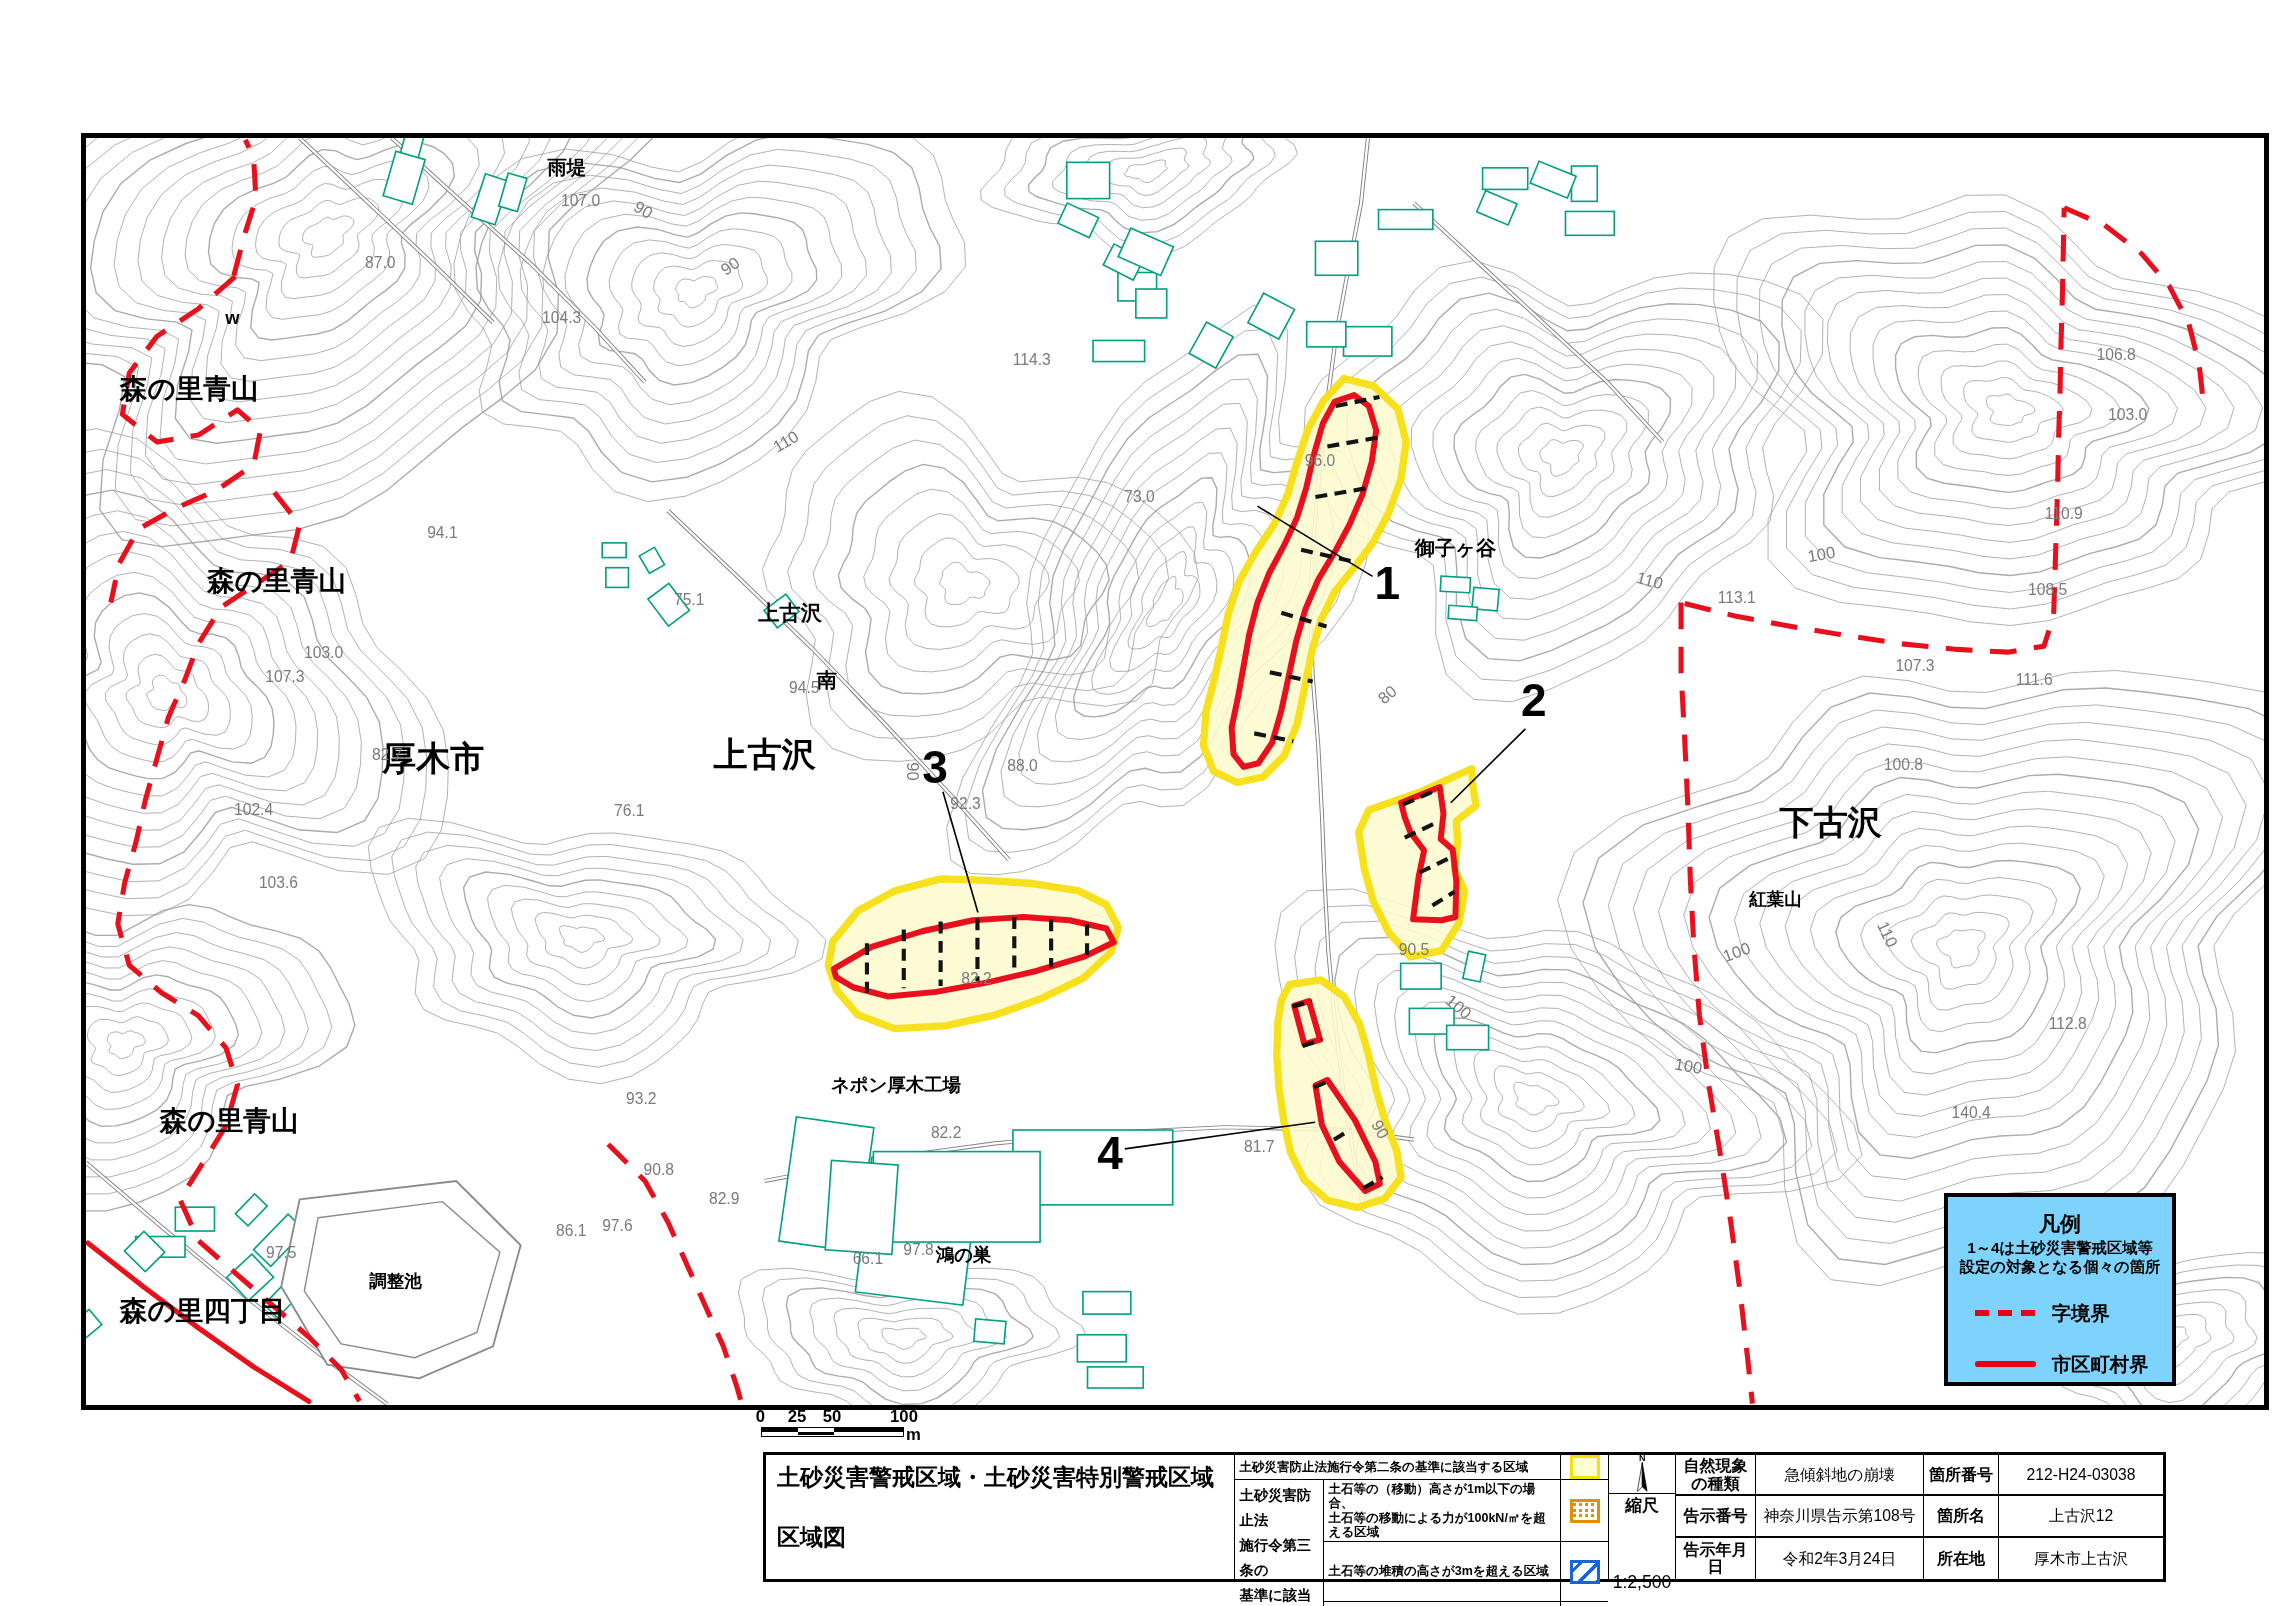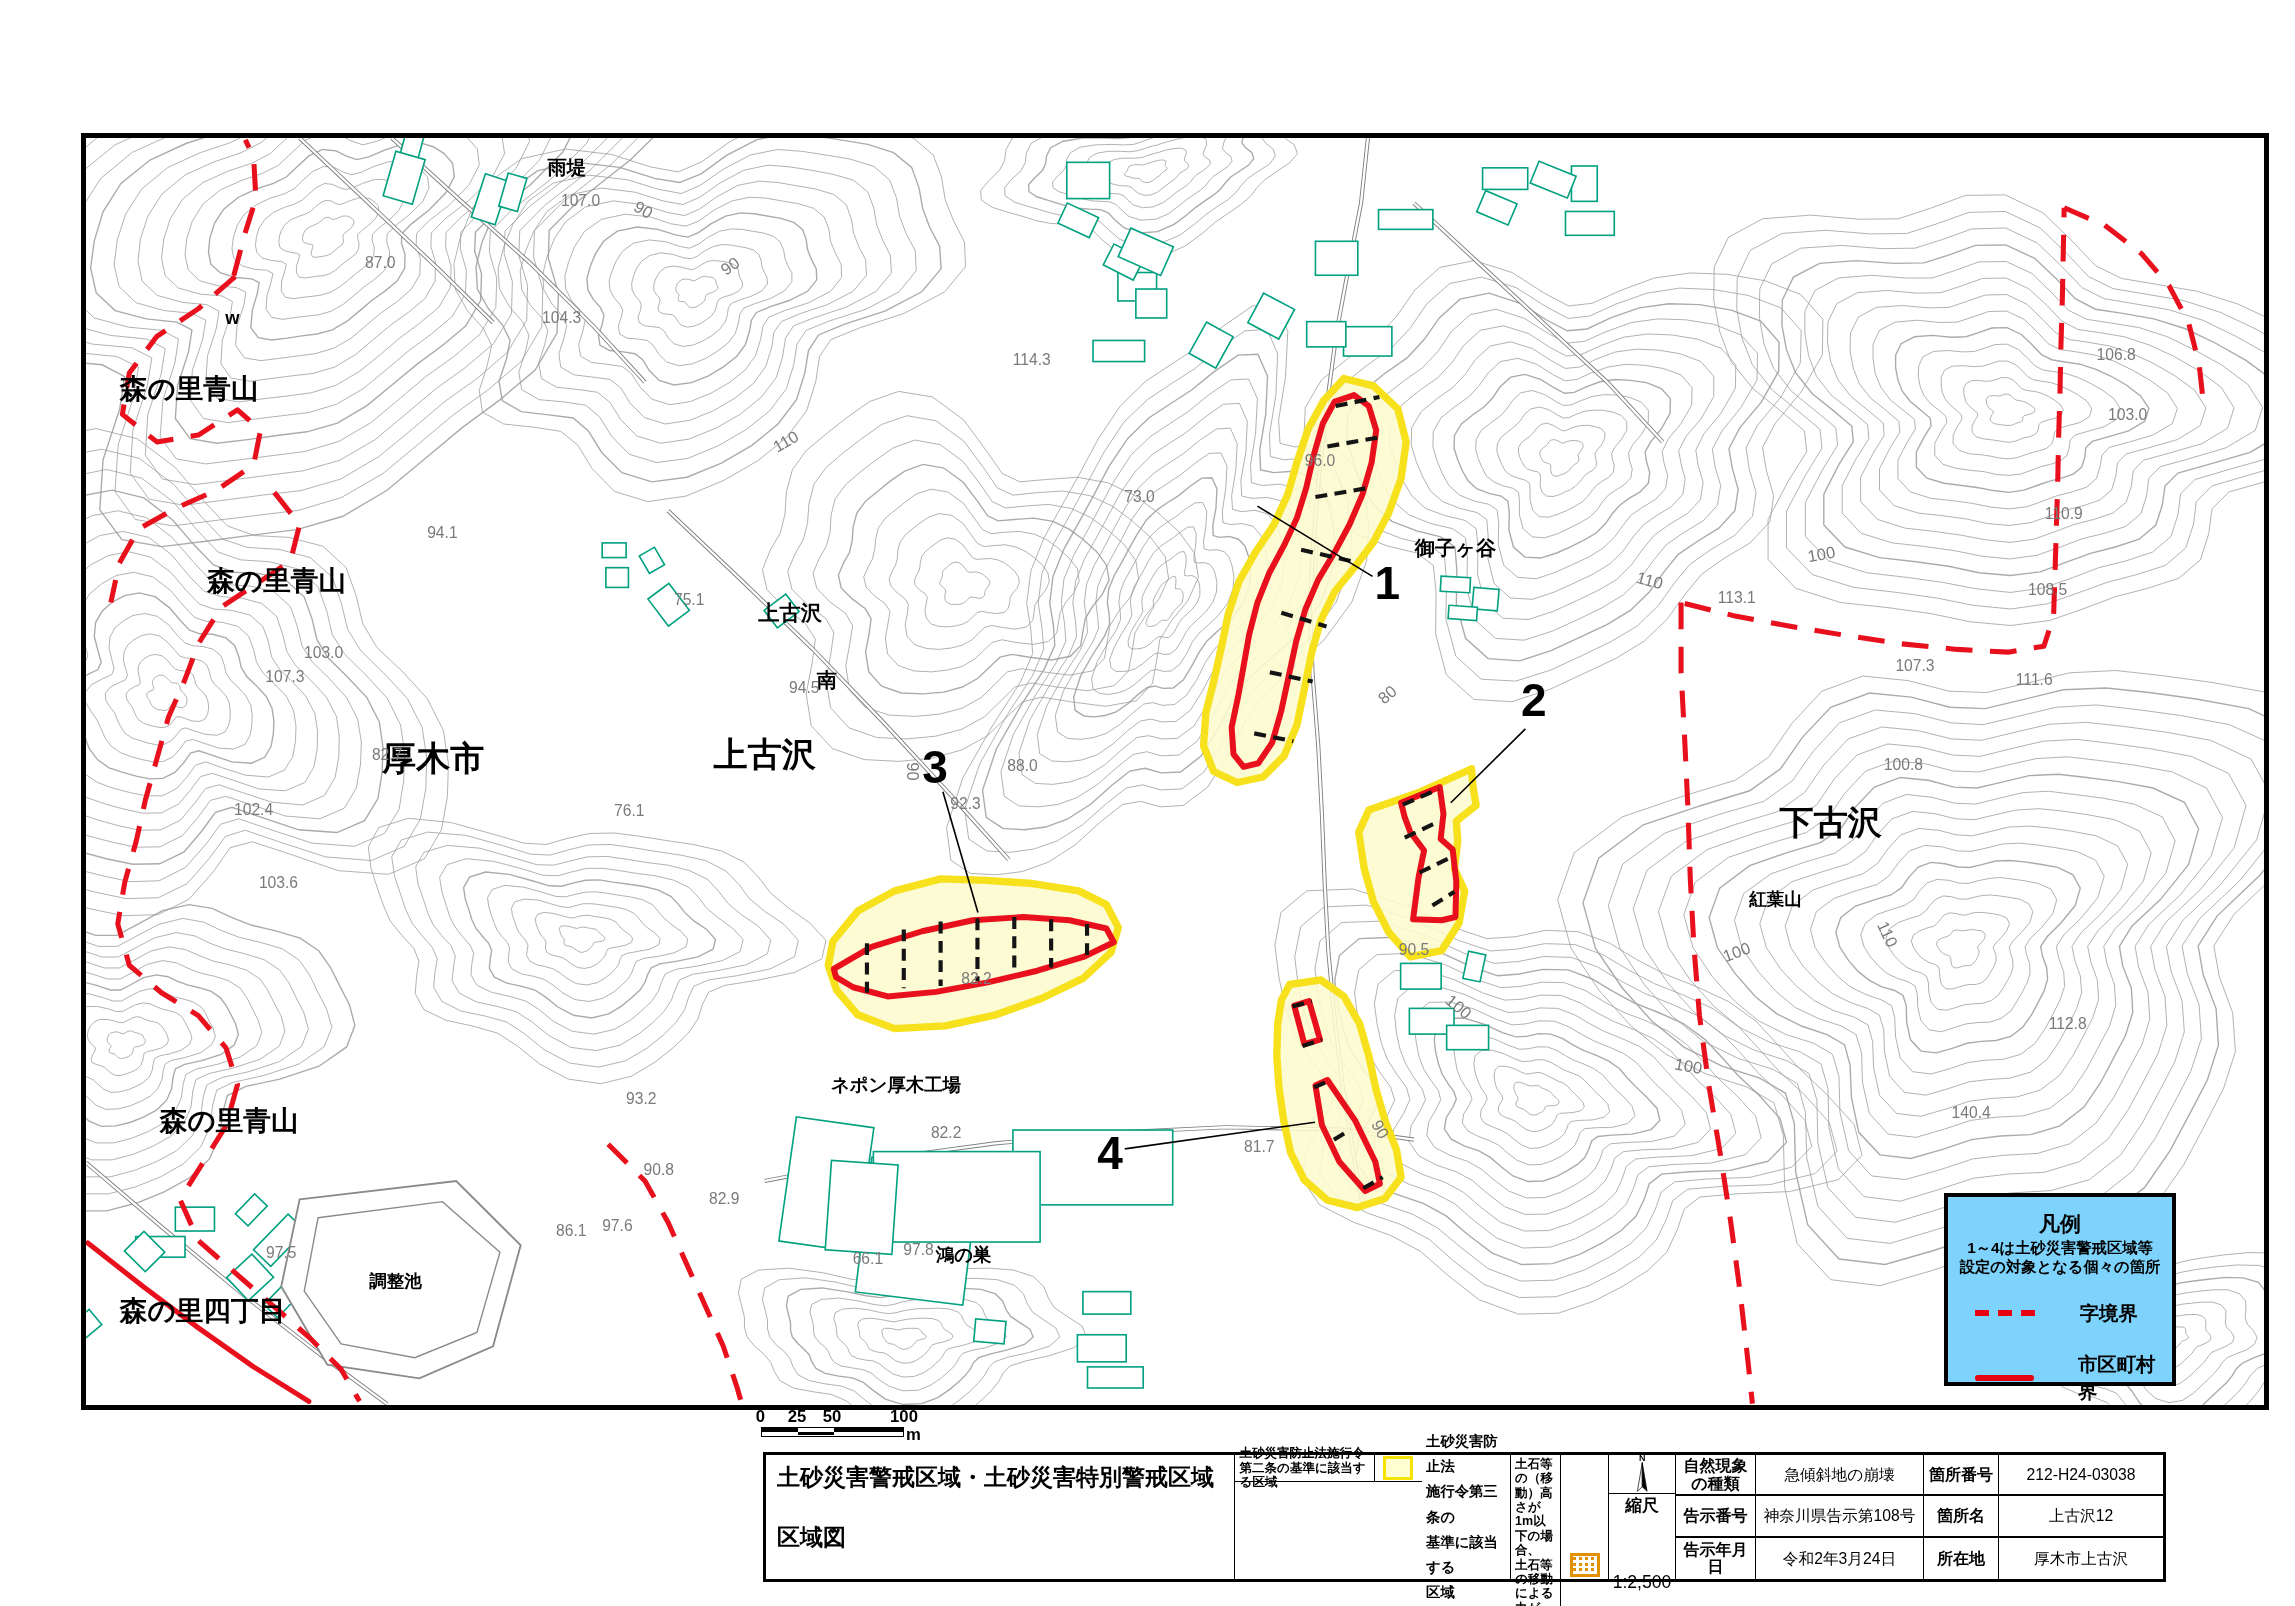--- a/index.html
+++ b/index.html
@@ -9,38 +9,38 @@
         font-size:36px;font-weight:700;letter-spacing:2.8px;}
   .map-frame{position:absolute;left:81px;top:133px;width:2188px;height:1277px;
         border:5.6px solid #000;box-sizing:border-box;background:#fff;}
   .map-frame svg{position:absolute;left:0;top:0;width:100%;height:100%;}
   
   .legend{position:absolute;right:88px;bottom:19.4px;width:232px;height:193px;
         border:4.2px solid #000;background:#7dd3fc;box-sizing:border-box;z-index:5;}
   .legend-title{text-align:center;font-size:21px;font-weight:700;margin-top:13px;}
   .legend-note{text-align:center;font-size:15.3px;font-weight:700;line-height:1.25;
         white-space:pre-line;}
-  .legend-item{display:flex;align-items:center;margin:24px 0 0 27px;gap:28px;}
+  .legend-item{display:flex;align-items:center;margin:24px 0 0 27px;}
   .legend-item .lbl{font-size:19.4px;font-weight:700;margin-left:15.7px;}
   .leg-line{width:61px;height:6px;}
   .leg-dash{background:repeating-linear-gradient(90deg,#e60012 0 14px,rgba(0,0,0,0) 14px 23px);}
   .leg-solid{background:#e60012;border-radius:2.8px;}
   
   .scalebar{position:absolute;left:748px;top:1407px;width:241px;height:44px;}
   .scalebar .tick{position:absolute;top:0;font-size:16.7px;font-weight:700;transform:translateX(-50%);}
   .scalebar .unit{position:absolute;font-size:16.7px;font-weight:700;left:158px;top:17.6px;}
   .sb-bar{position:absolute;left:12.5px;top:20.4px;width:143px;height:9.3px;border:1.4px solid #000;box-sizing:border-box;}
   .sb-seg{position:absolute;height:3.2px;}
   
   .info-table{position:absolute;left:763px;top:1452px;width:1403px;height:130px;
         border:3.2px solid #000;background:#fff;box-sizing:border-box;display:flex;z-index:4;}
   .t-title{width:469px;border-right:1.4px solid #000;box-sizing:border-box;padding:7.4px 11px;}
   .t-title .l1{font-size:23px;font-weight:700;}
   .t-title .l2{font-size:23px;font-weight:700;margin-top:29px;}
-  .t-mid{width:374px;display:flex;flex-direction:row;border-right:1.4px solid #000;box-sizing:border-box;}
+  .t-mid{width:374px;display:flex;flex-direction:column;border-right:1.4px solid #000;box-sizing:border-box;}
   .t-mid-r1{height:27px;display:flex;border-bottom:1.4px solid #000;box-sizing:border-box;}
   .t-cat-txt{flex:1;display:flex;align-items:center;padding:1.9px 4.6px;font-size:12.5px;font-weight:700;
         line-height:1.15;white-space:pre-line;box-sizing:border-box;}
   .sw-cell{width:48px;border-left:0.9px solid #000;display:flex;align-items:center;justify-content:center;box-sizing:border-box;}
   .t-mid-body{flex:1;display:flex;}
   .t-jourei{width:89px;border-right:0.9px solid #000;box-sizing:border-box;display:flex;align-items:center;
         padding:2.8px 4.6px;font-size:14.3px;font-weight:700;line-height:1.75;white-space:pre-line;}
   .t-cats{flex:1;display:flex;flex-direction:column;}
   .t-cat-row{flex:1;display:flex;border-bottom:0.9px solid #000;box-sizing:border-box;}
   .t-cat-row:last-child{border-bottom:none;}

